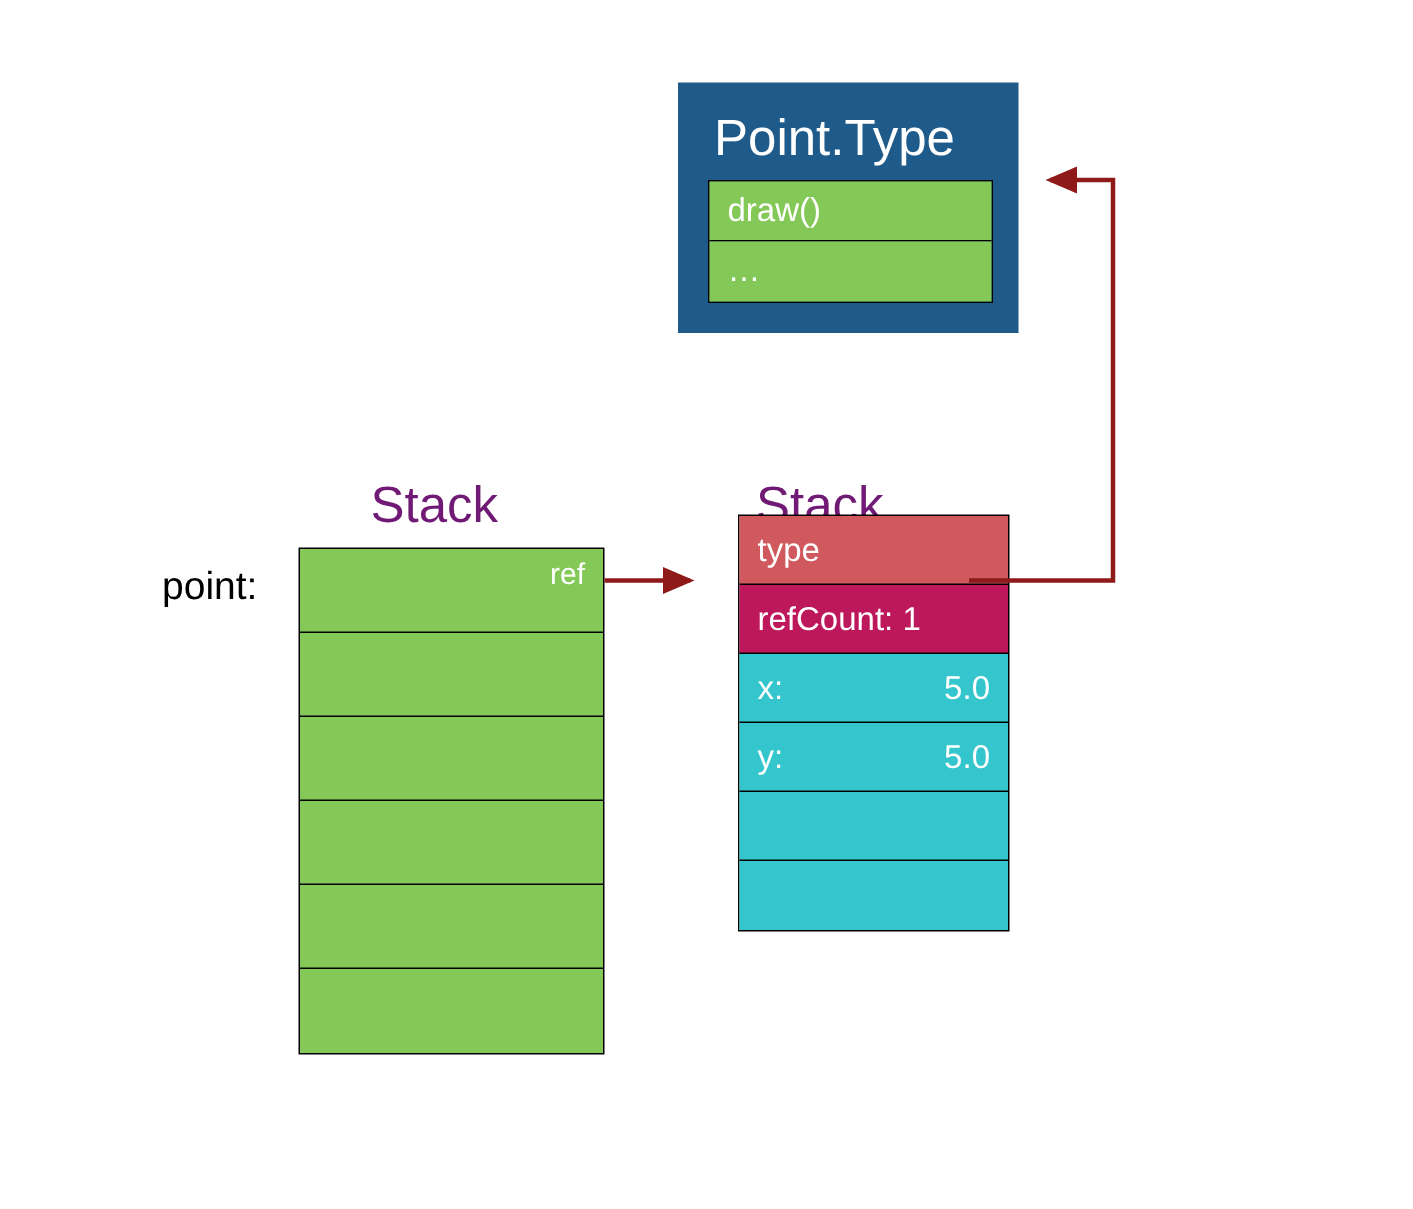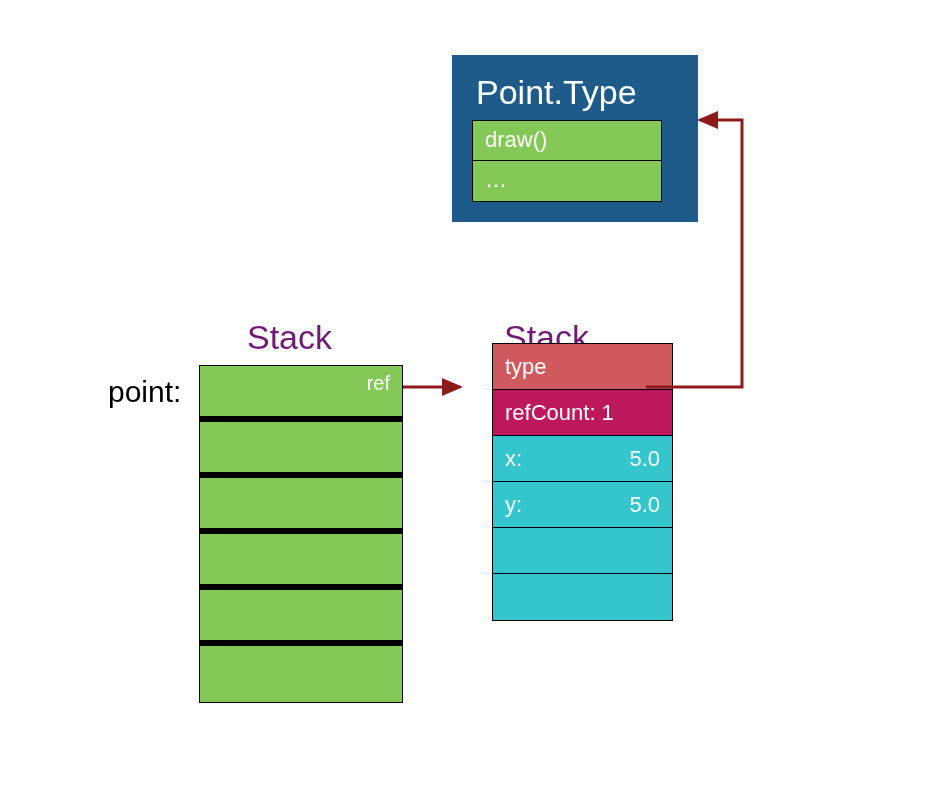--- a/index.html
+++ b/index.html
@@ -7,21 +7,21 @@
     width: 942px;
     height: 806px;
     background: #ffffff;
     font-family: "Helvetica Neue", Helvetica, Arial, sans-serif;
     position: relative;
     font-weight: 300;
   }
   .type-box {
     position: absolute;
     background: #1f5b8a;
-    padding: 18px 36px 20px 20px;
+    padding: 18px 17px 20px 20px;
   }
   .type-title {
     color: #ffffff;
     font-size: 34px;
     font-weight: 300;
     margin-bottom: 8px;
     padding-left: 4px;
   }
   .type-table {
     border: 1px solid #000;
@@ -41,34 +41,34 @@
   .col-heading {
     position: absolute;
     font-size: 34px;
     color: #701a75;
     text-align: center;
     font-weight: 400;
   }
 
   .point-label {
     position: absolute;
-    font-size: 30px;
+    font-size: 26px;
     color: #000;
     text-align: right;
     font-weight: 400;
   }
 
   .stack-table {
     position: absolute;
     border: 1px solid #000;
     width: 204px;
   }
   .stack-row {
     background: #84c957;
-    border-bottom: 6px solid #000000;
+    border-bottom: 1px solid #000000;
     height: 56px;
     color: #ffffff;
     font-size: 20px;
     text-align: right;
     padding: 6px 12px;
     line-height: 22px;
   }
   .stack-row:last-child { border-bottom: none; }
 
   .heap-table {

